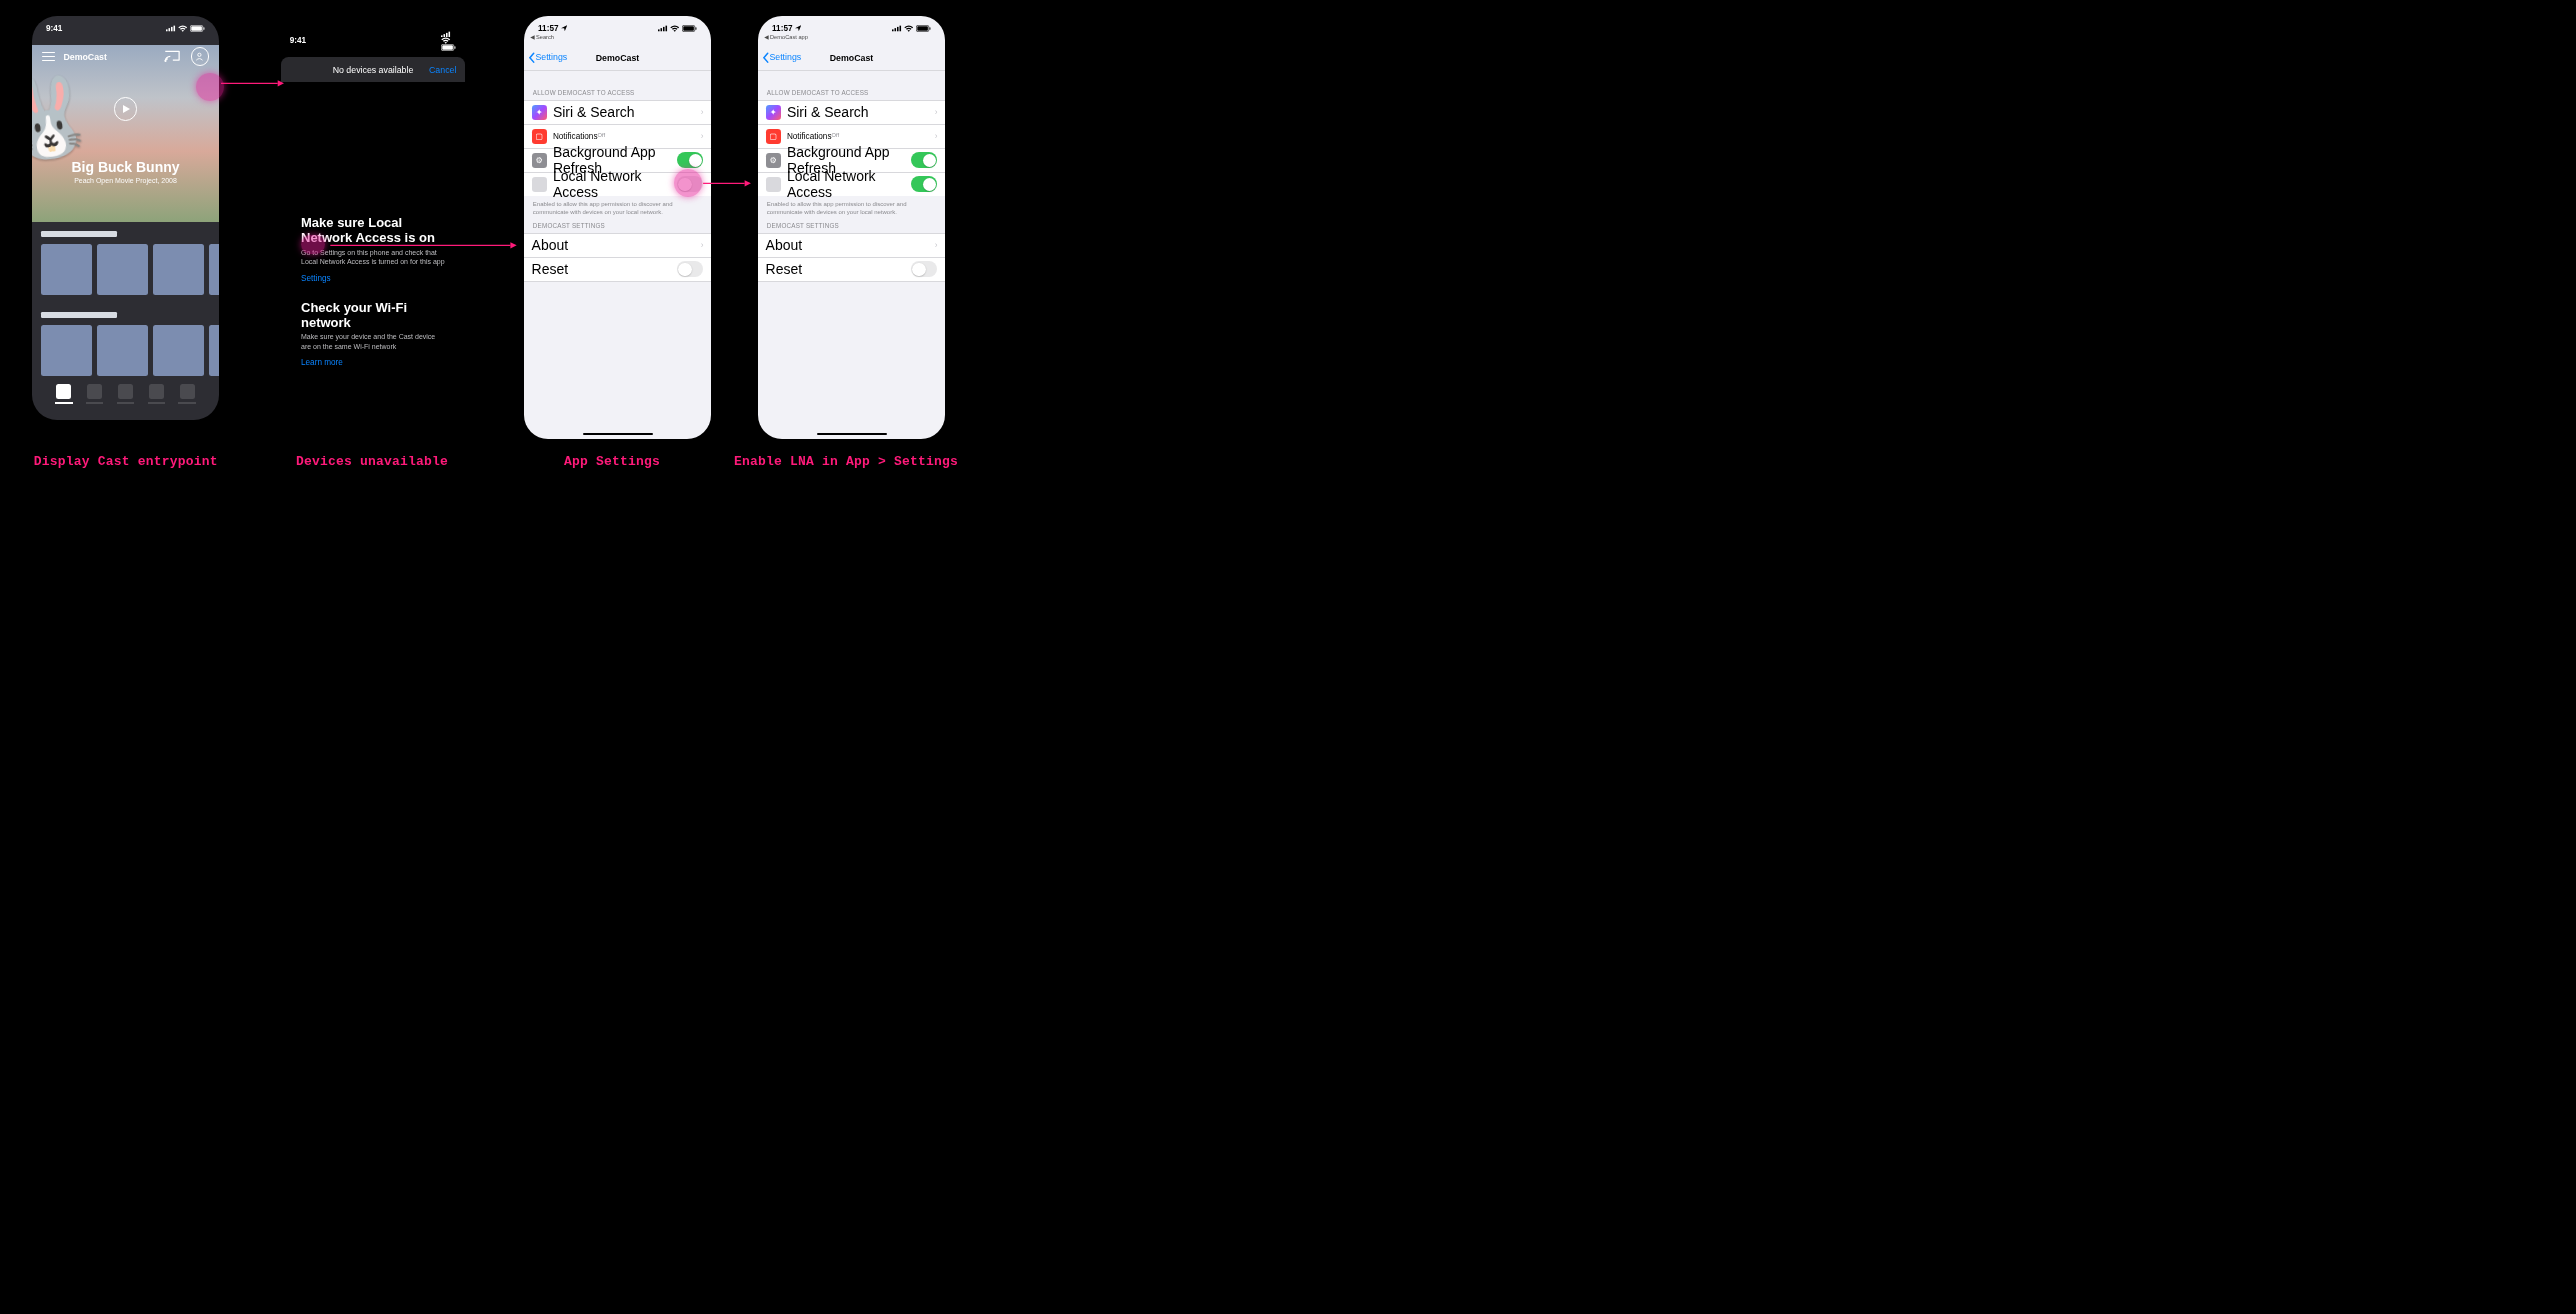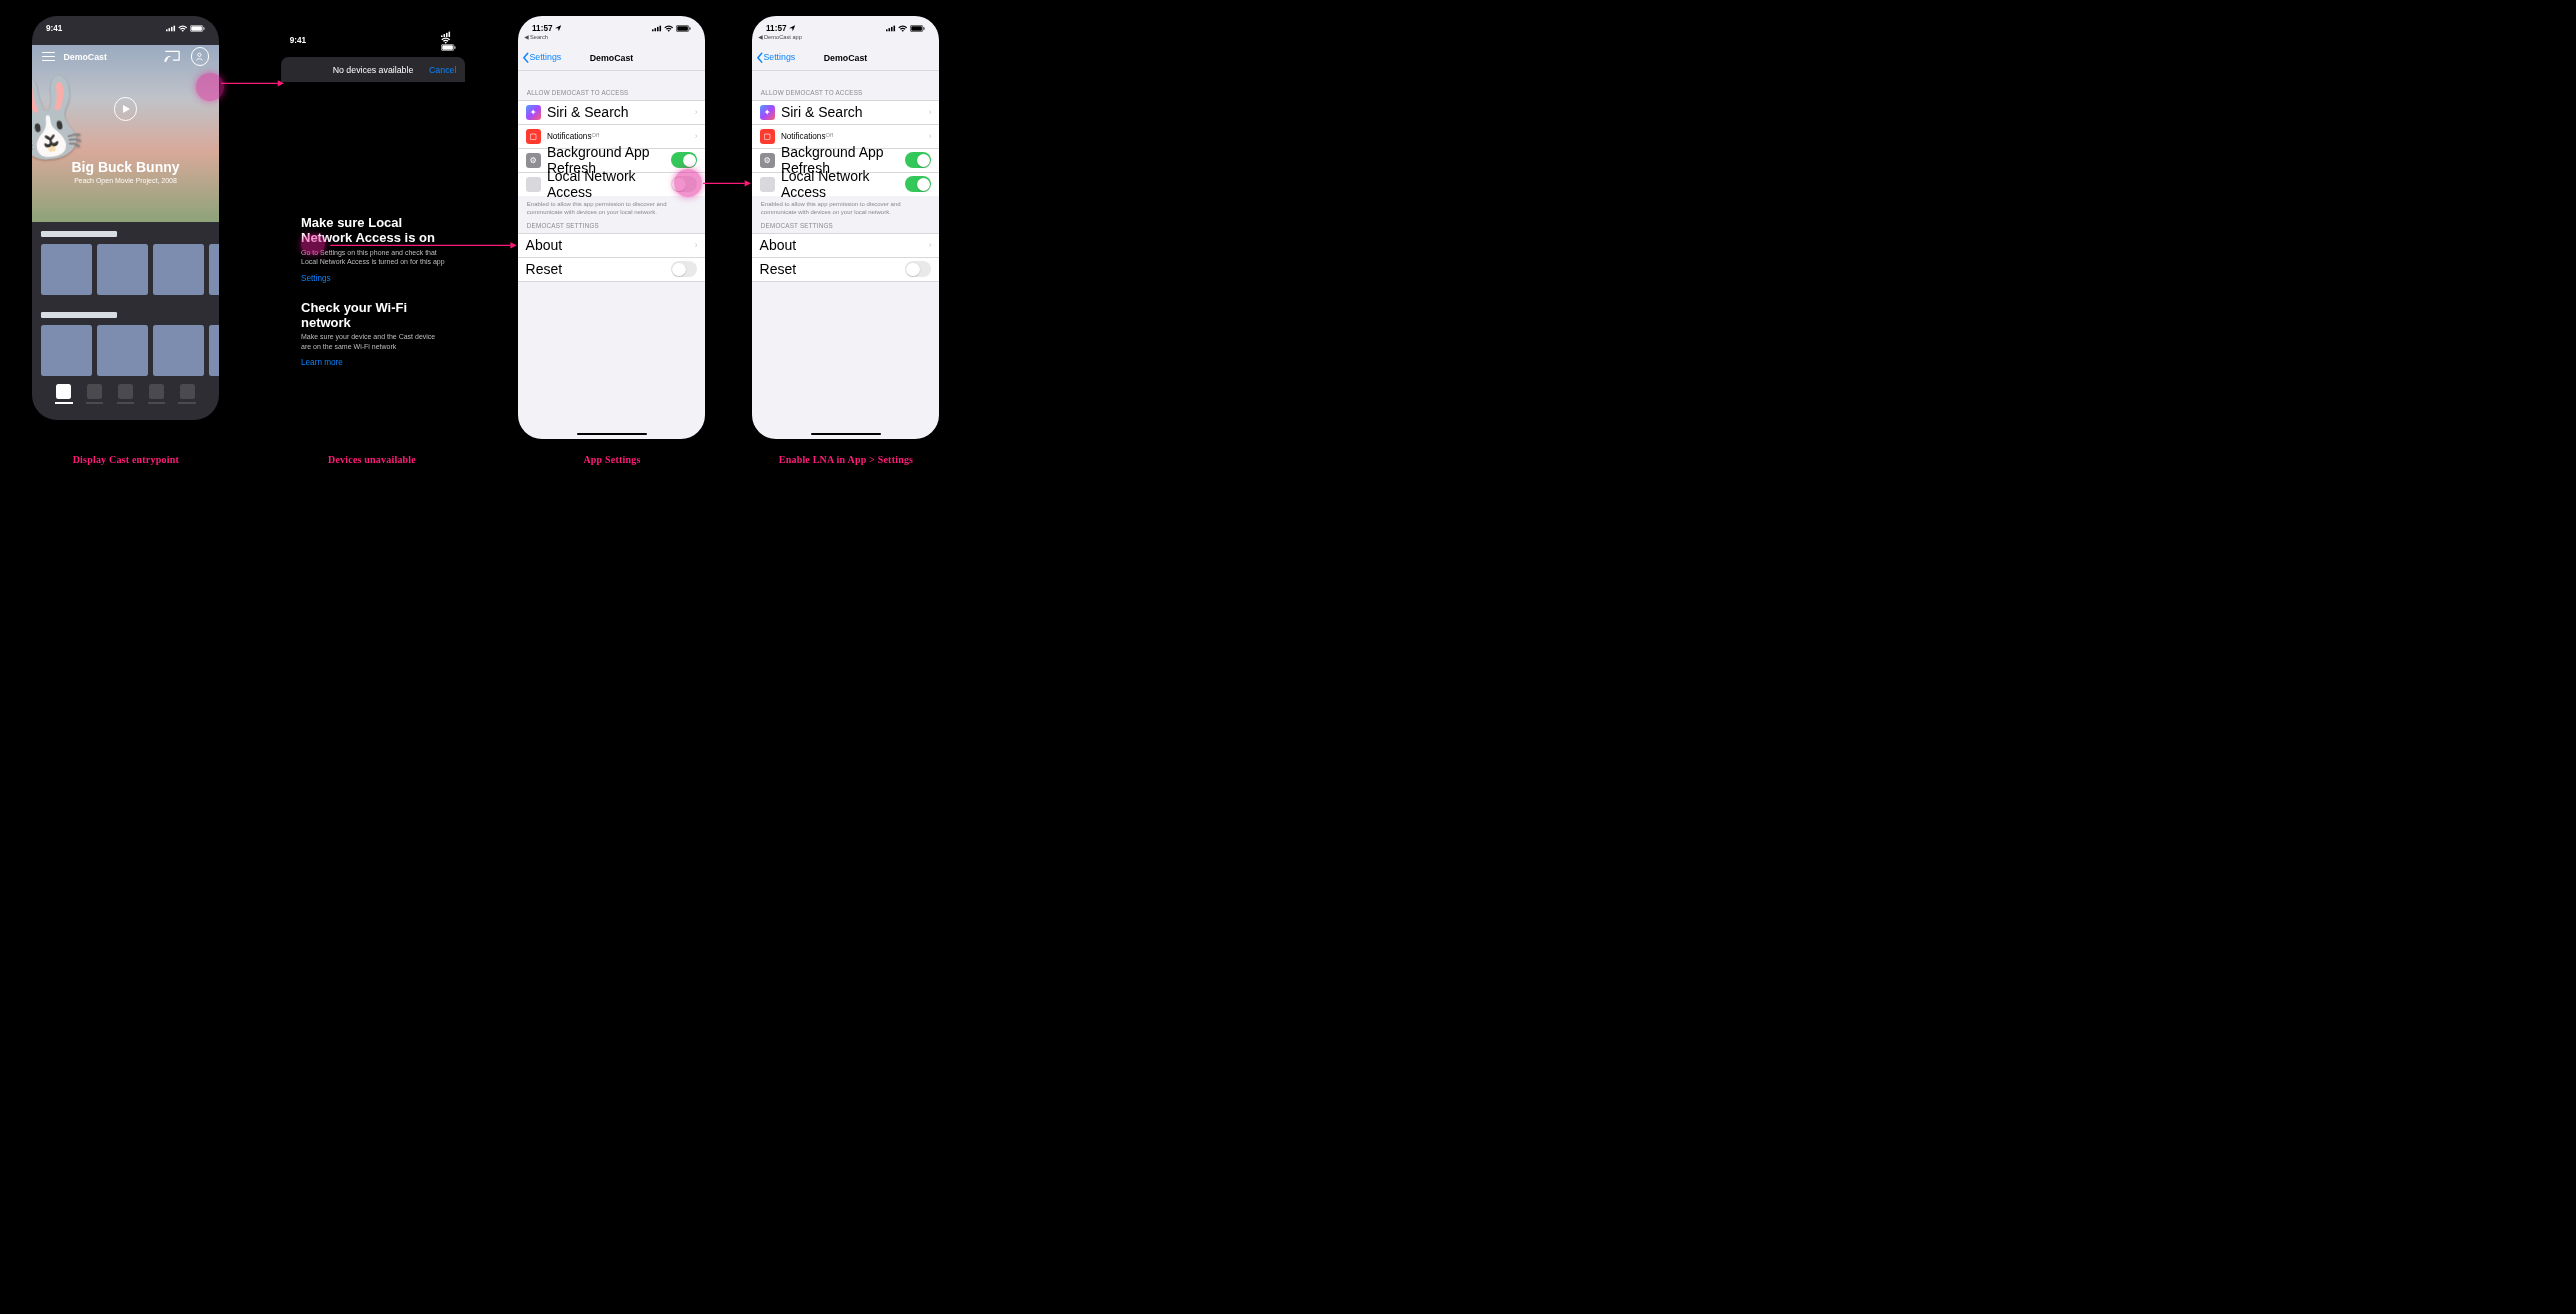--- a/index.html
+++ b/index.html
@@ -13,33 +13,33 @@
     --steel: #7c8db0;
   }
   html,body { margin:0; padding:0; background:#000; color:#fff; font-family:-apple-system,BlinkMacSystemFont,"Helvetica Neue",Arial,sans-serif; }
   .canvas { width:971px; height:493px; position:relative; }
 
   .phone {
     position:absolute; width:187px; height:404px; border-radius:25px;
     overflow:hidden;
   }
   .phone.dark { background:#2d2d33; }
-  .phone.light { background:var(--ios-bg); color:#000; }
+  .phone.light { background:var(--ios-bg); color:#000;margin-left:6px; }
 
   
   .status { position:absolute; top:0; left:0; right:0; height:25px; padding:0 14px; display:flex; align-items:center; justify-content:space-between; font-size:8.2px; font-weight:600; }
   .status .right { display:flex; gap:2.5px; align-items:center; }
   .mini-back { position:absolute; top:17.7px; left:6.3px; font-size:5.7px; display:flex; align-items:center; gap:1.3px; }
   .mini-back.light { color:#4b4b4b; }
 
   
   svg.sicon { display:block; }
 
   
-  .caption { position:absolute; top:454px; width:234px; text-align:center; color:var(--magenta); font-family:Liberation Serif, serif; font-weight:700; font-size:10px; letter-spacing:0.2px; }
+  .caption { position:absolute; top:454px; width:234px; text-align:center; color:var(--magenta); font-family:Liberation Mono, monospace; font-weight:700; font-size:13px; letter-spacing:0.2px; }
 
   
   .s1-bar { position:absolute; top:29px; left:0; right:0; height:23px; display:flex; align-items:center; padding:0 10px; gap:8.8px; }
   .hamburger { width:12.6px; height:8.8px; display:flex; flex-direction:column; justify-content:space-between; }
   .hamburger span { height:1.3px; background:#fff; border-radius:0.6px; }
   .app-title { font-size:8.8px; font-weight:600; flex:1; }
   .cast-btn { width:19px; height:15px; display:flex; align-items:center; justify-content:center; }
   .profile-btn { width:16.4px; height:16.4px; border:0.9px solid #fff; border-radius:50%; display:flex; align-items:center; justify-content:center; }
 
   .hero { position:absolute; top:29px; left:0; right:0; height:177px; background:linear-gradient(180deg,#9aaac0 0%, #bfc3c9 30%, #d8a99a 60%, #8da37a 100%); display:flex; flex-direction:column; align-items:center; justify-content:center; }

